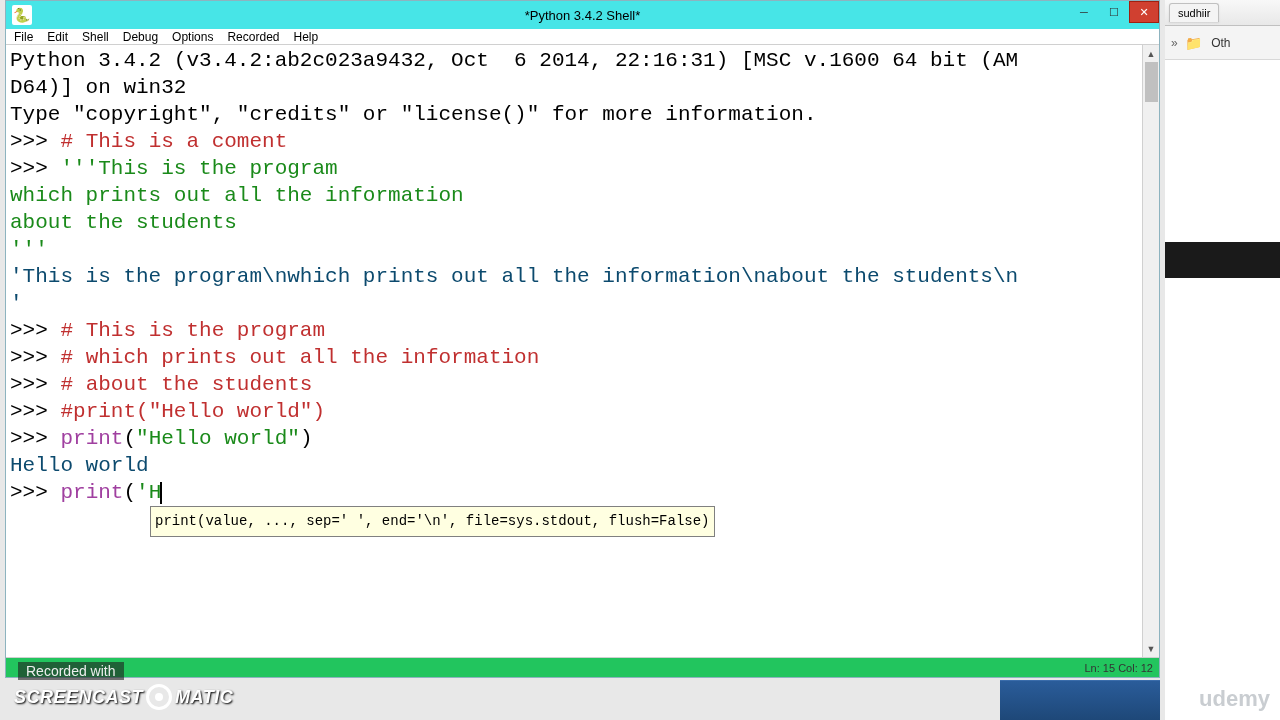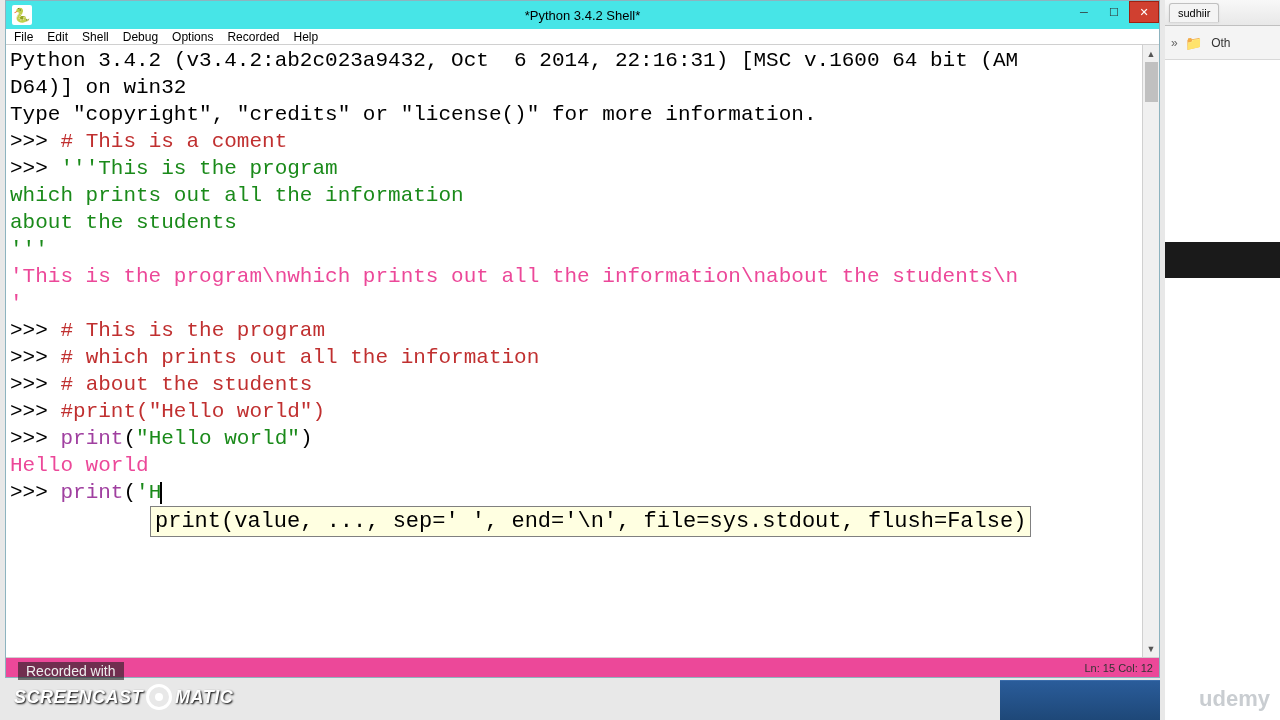--- a/index.html
+++ b/index.html
@@ -113,51 +113,51 @@
   .scroll-thumb {
     position: absolute;
     top: 17px;
     left: 2px;
     width: 13px;
     height: 40px;
     background: #c0c0c0;
   }
   .statusbar {
     height: 20px;
-    background: #ec4899;
+    background: #22c55e;
     border-top: 1px solid #d0d0d0;
     display: flex;
     align-items: center;
     justify-content: space-between;
     font-size: 11px;
     padding: 0 6px;
     color: #333;
   }
   .status-left { color: #888; }
   
   .prompt { color: #000; }
   .comment { color: #c03030; }
   .string { color: #1a8a1a; }
-  .output { color: #ec4899; font-family: Liberation Mono, monospace; }
+  .output { color: #0c4a6e; font-family: Liberation Mono, monospace; }
   .keyword { color: #a040a0; }
   .paren { color: #000; }
   .cursor {
     display: inline-block;
     width: 2px;
     height: 22px;
     background: #000;
     vertical-align: text-bottom;
     margin-left: -1px;
   }
   .tooltip {
     position: absolute;
     background: #ffffe1;
     border: 1px solid #808080;
     font-family: "Courier New", monospace;
-    font-size: 22px;
+    font-size: 14px;
     padding: 1px 4px;
     color: #000;
     white-space: pre;
   }
   
   .right-panel {
     position: absolute;
     right: 0;
     top: 0;
     width: 115px;

